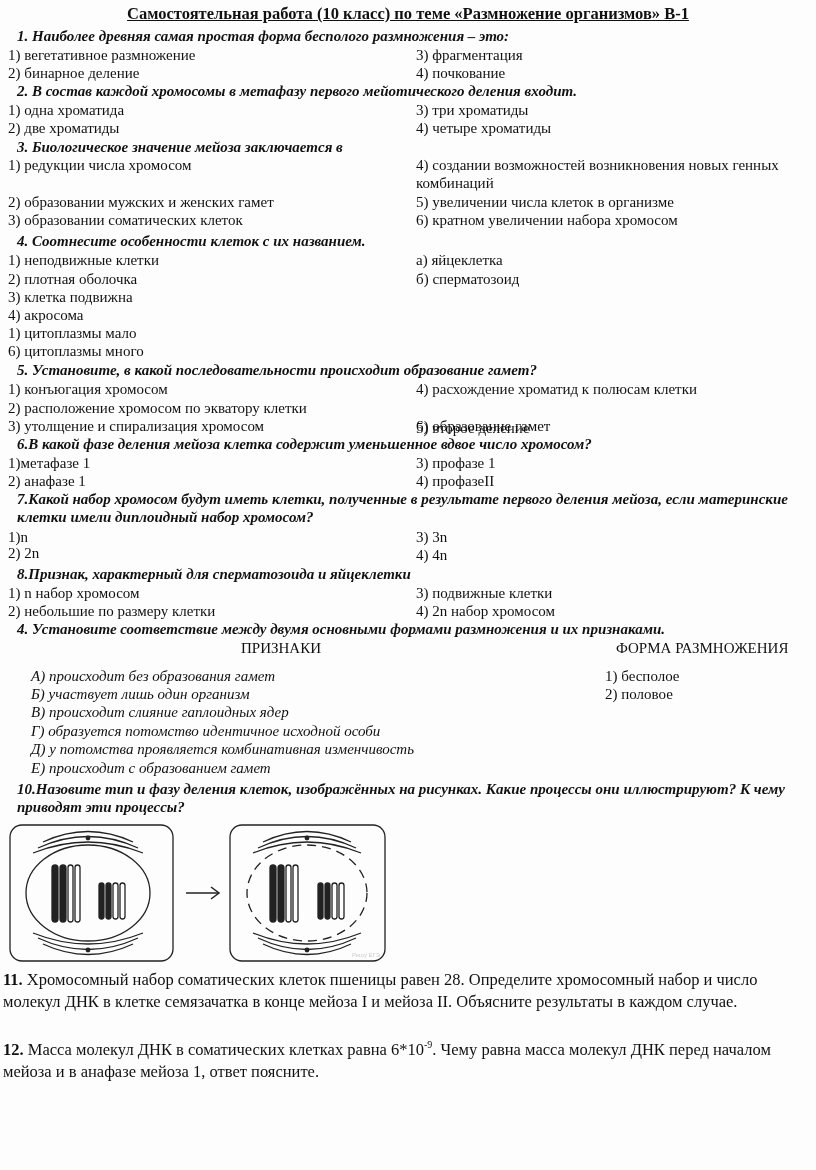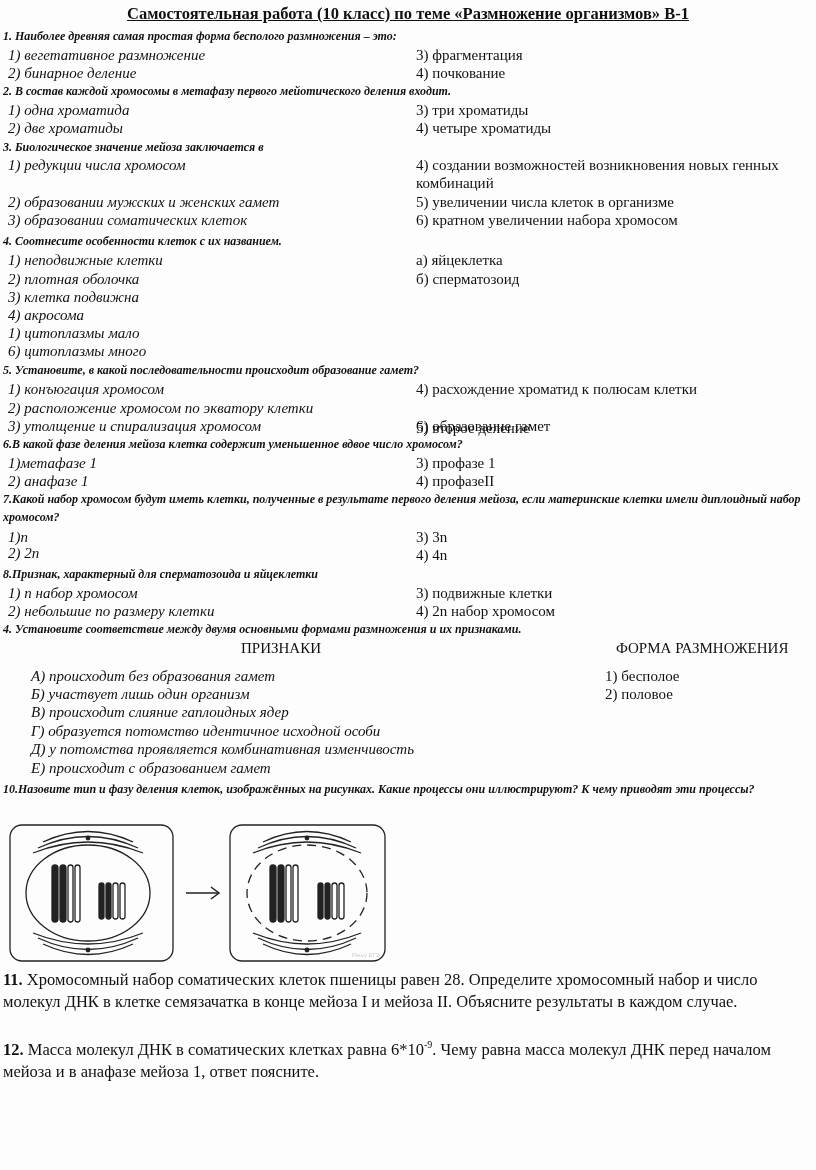--- a/index.html
+++ b/index.html
@@ -6,28 +6,28 @@
   body {
     width: 816px; height: 1170px; position: relative; overflow: hidden;
     font-family: "Liberation Serif", "DejaVu Serif", serif;
     color: #111; font-size: 15px;
   }
   .title {
     position: absolute; left: 0; width: 816px; top: 4px; text-align: center;
     font-weight: bold; font-size: 16.5px; text-decoration: underline;
   }
   .q {
-    position: absolute; left: 3px; font-weight: bold; font-style: italic; font-size: 12px;
+    position: absolute; left: 17px; font-weight: bold; font-style: italic; font-size: 15px;
     white-space: nowrap; line-height: 18px;
   }
   .q.wrap { white-space: normal; width: 810px; }
   .opt {
     position: absolute; font-size: 15px; white-space: nowrap; line-height: 18px;
   }
-  .col-l { left: 8px; font-style: italic; }
+  .col-l { left: 8px; }
   .col-r { left: 416px; }
   .col-r-wrap { left: 416px; white-space: normal; width: 400px; }
   .hdr { position: absolute; font-size: 15px; white-space: nowrap; margin-left: 36px; }
   .p9l { left: 31px; font-style: italic; }
   .p9r { left: 605px; }
   .para { position: absolute; left: 3px; width: 800px; font-size: 16.5px; line-height: 22px; }
   .para b { font-weight: bold; }
   sup { font-size: 10px; }
   .figure { position: absolute; left: 8px; top: 823px; width: 380px; height: 140px; }
   .watermark { position: absolute; left: 352px; top: 952px; font-size: 6px; color: #ccc; font-family: "Liberation Sans", sans-serif; }

